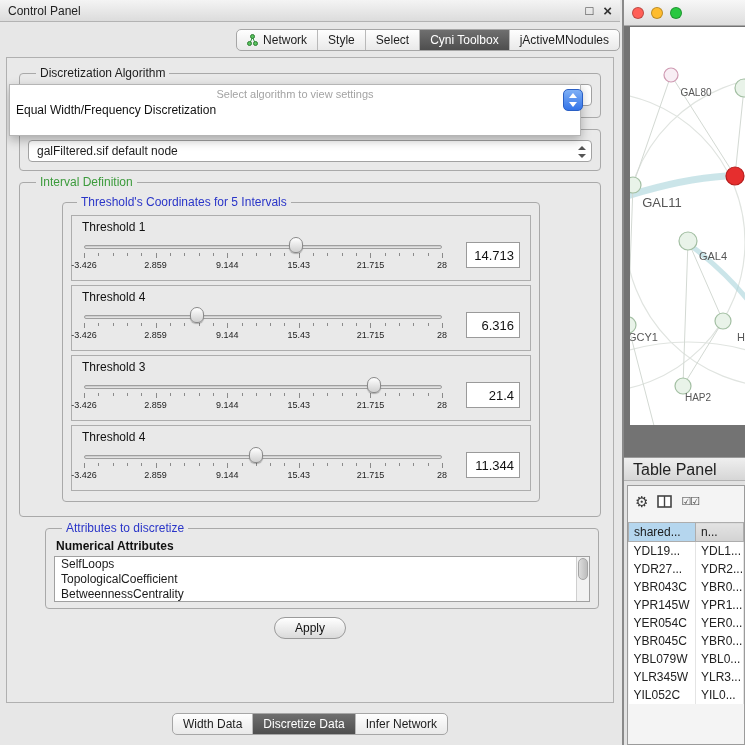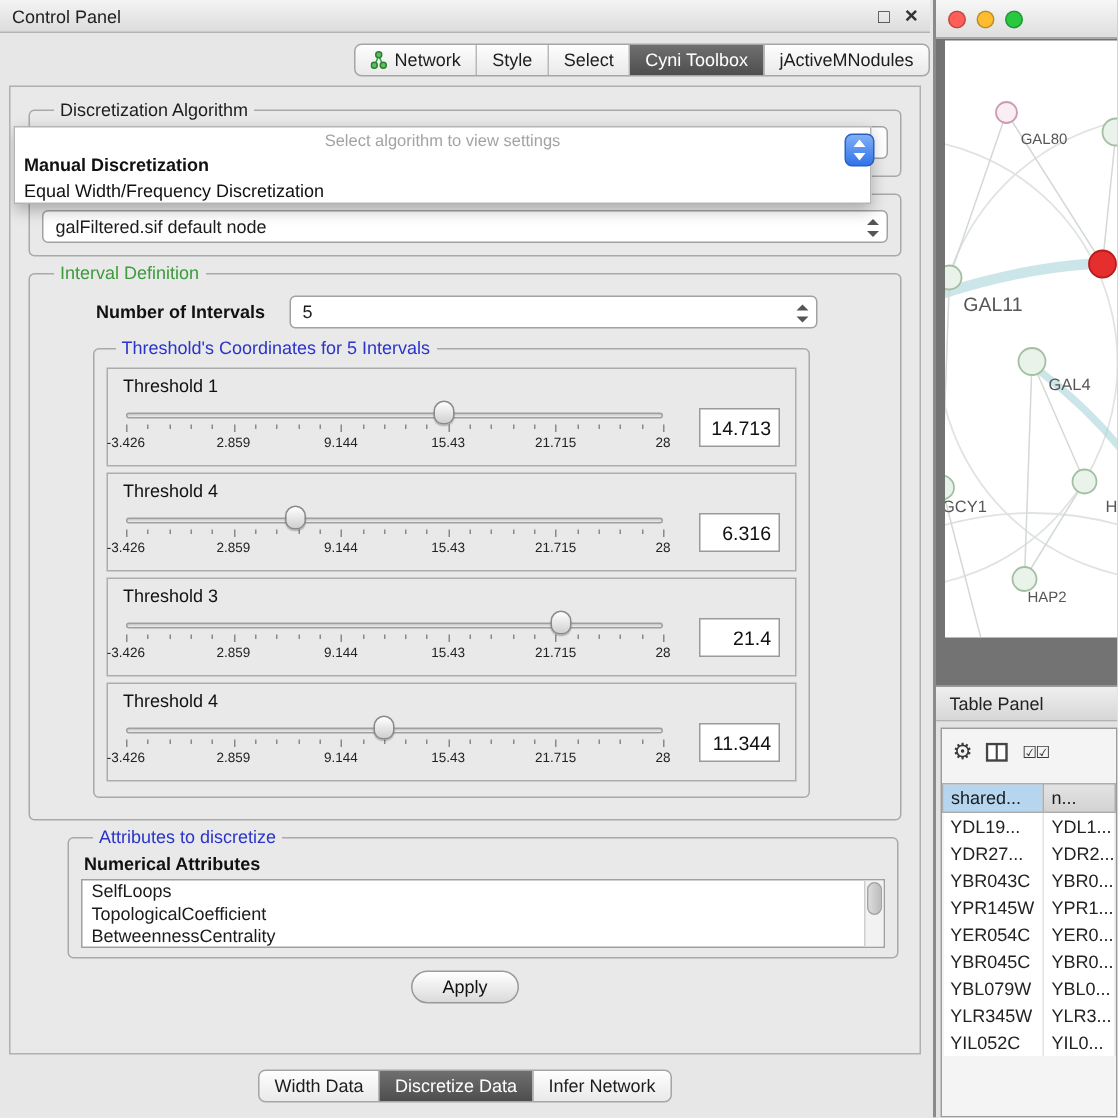--- a/index.html
+++ b/index.html
@@ -115,21 +115,21 @@
     background:#d9d9d9; border-left:2px solid #8a8a8a; display:flex;
     flex-direction:column; }
   .net-window { position:relative; height:457px; background:#737373; flex:0 0 auto; }
   .net-titlebar { height:26px; background:linear-gradient(#f7f7f7,#dedede);
     border-bottom:1px solid #a9a9a9; display:flex; align-items:center; gap:7px;
     padding-left:8px; }
   .tl { width:12px; height:12px; border-radius:50%; border:1px solid rgba(0,0,0,.25); }
   .net-canvas { position:absolute; left:6px; top:27px; right:0; bottom:32px;
     background:#fff; overflow:hidden; }
   .table-panel-bar { height:24px; background:linear-gradient(#efefef,#d6d6d6);
-    border-top:1px solid #9a9a9a; border-bottom:1px solid #b2b2b2; font-size:12px;
+    border-top:1px solid #9a9a9a; border-bottom:1px solid #b2b2b2; font-size:16px;
     color:#222; line-height:23px; padding-left:9px; flex:0 0 auto; }
   .table-area { flex:1; background:#e2e2e2; padding:4px 0 0 3px; }
   .table-box { background:#f4f4f4; border:1px solid #9b9b9b; height:100%;
     overflow:hidden; }
   .table-toolbar { height:30px; display:flex; align-items:center; gap:9px;
     padding:0 7px; }
   .gear { font-size:15px; color:#3a3a3a; line-height:1; }
   .checks { font-size:11px; color:#3a3a3a; letter-spacing:-1px; }
   .cols-icon { display:inline-flex; }
   table.pt { border-collapse:collapse; width:100%; font-size:12px; margin-top:6px; }
@@ -186,21 +186,20 @@
 
     <div class="content">
 
       <fieldset class="disc-group">
         <legend>Discretization Algorithm</legend>
         <div class="combo"></div>
       </fieldset>
 
       <div class="popup">
         <div class="placeholder">Select algorithm to view settings</div>
-        <div class="opt bold">Manual Discretization</div>
         <div class="opt">Equal Width/Frequency Discretization</div>
       </div>
       <div class="blue-stepper">
           <i class="up"></i>
           <i class="dn"></i>
         </div>
 
       <fieldset>
         <legend>Table Data</legend>
         <div class="combo">
@@ -208,30 +207,20 @@
           <span class="arrows">
               <i class="up"></i>
               <i class="dn"></i>
             </span>
         </div>
       </fieldset>
 
       <fieldset>
         <legend class="green">Interval Definition</legend>
 
-        <div class="ni-row">
-          <span class="lbl">Number of Intervals</span>
-          <div class="combo">
-            <span>5</span>
-            <span class="arrows">
-                <i class="up"></i>
-                <i class="dn"></i>
-              </span>
-          </div>
-        </div>
 
         <fieldset class="thresholds-group">
           <legend class="blue">Threshold's Coordinates for 5 Intervals</legend>
           <div id="thresholds">
   <div class="threshold-panel">
     <div class="threshold-label">Threshold 1</div>
     <div class="threshold-body">
       <div class="slider">
         <div class="track"></div>
         <div class="ticks">

